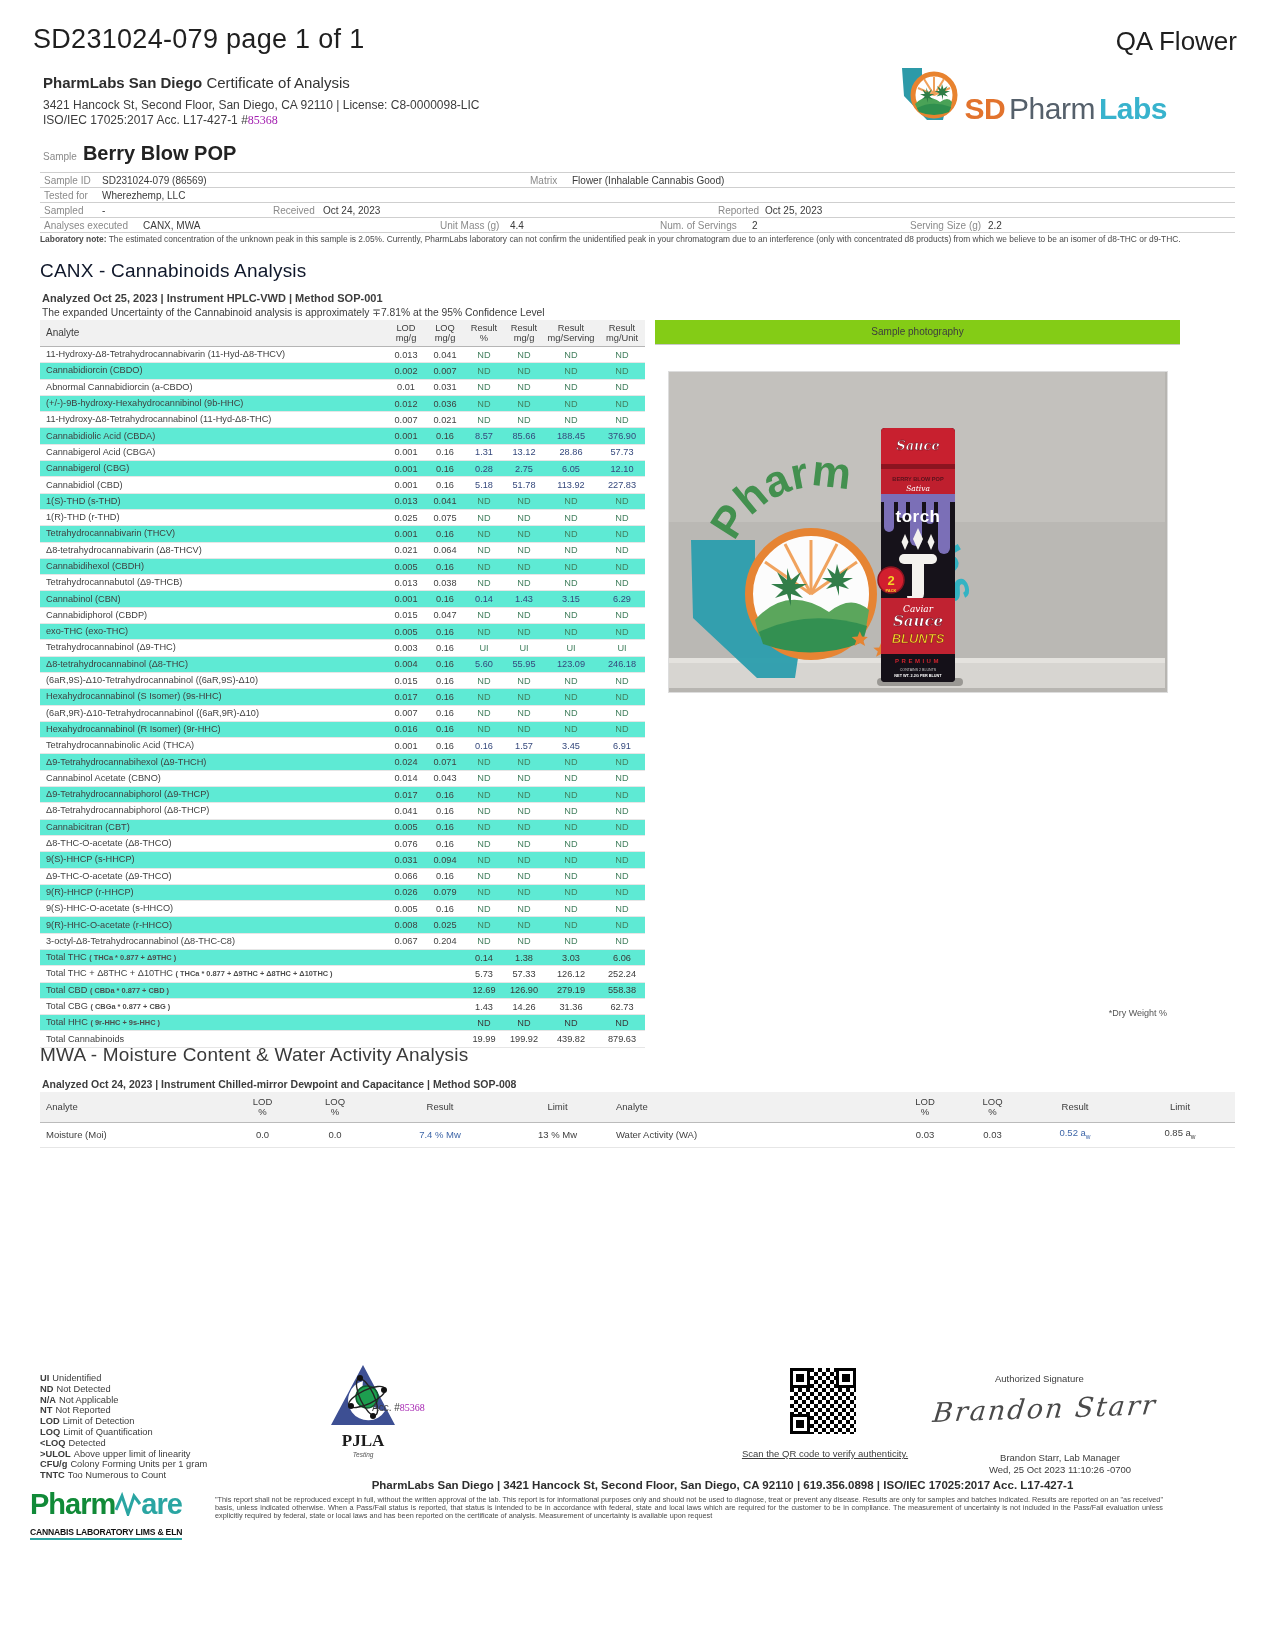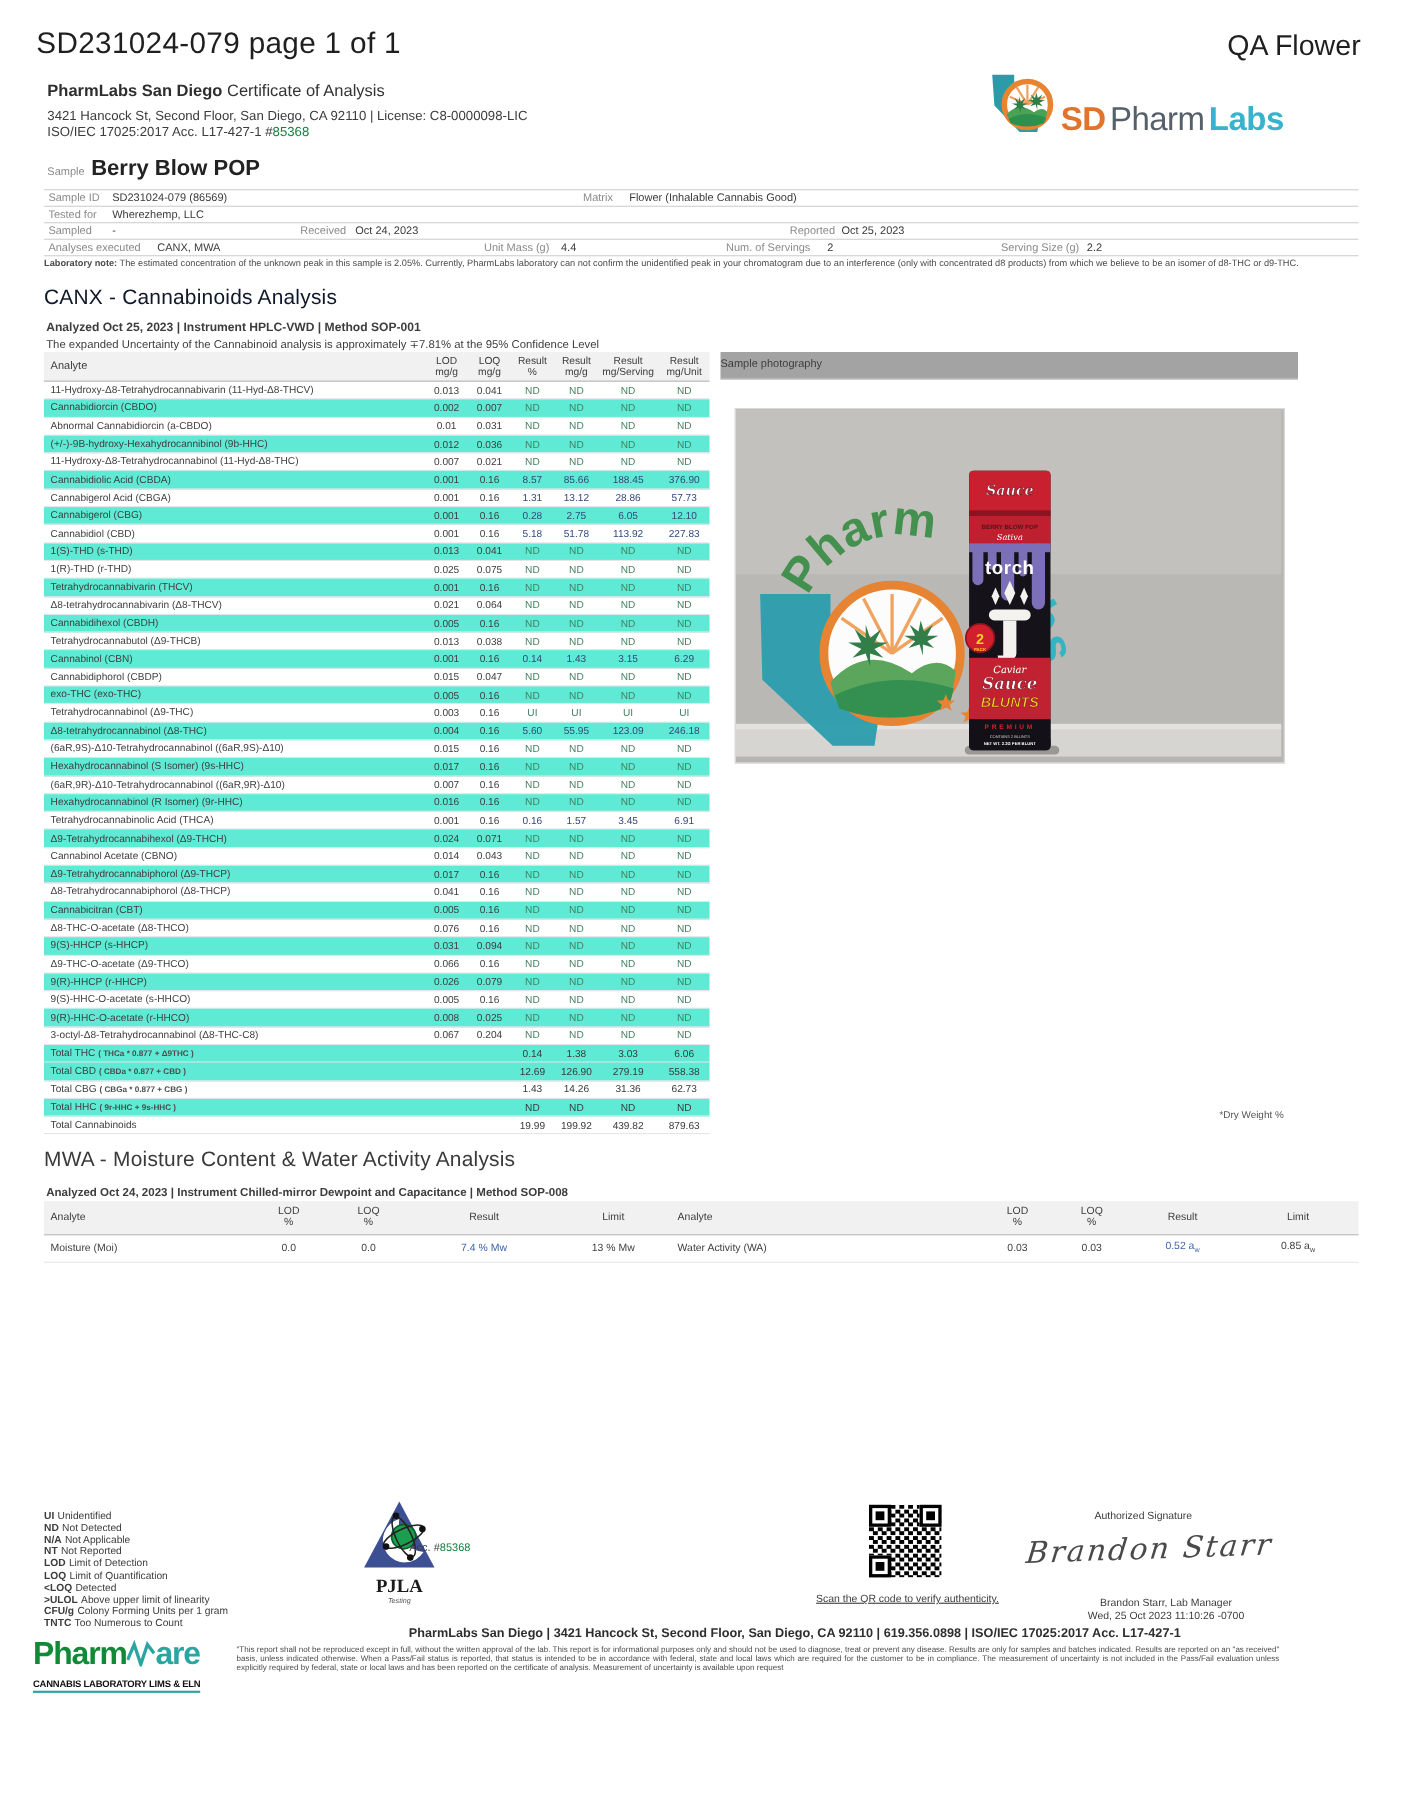--- a/index.html
+++ b/index.html
@@ -5,21 +5,21 @@
   html,body{margin:0;padding:0;background:#fff;}
   body{width:1275px;height:1650px;position:relative;font-family:"Liberation Sans",sans-serif;color:#3f3f3f;overflow:hidden;}
   .abs{position:absolute;}
 
   
   .doc-title{left:33px;top:24px;font-size:27px;color:#1f1f1f;letter-spacing:.3px;}
   .qa-label{right:38px;top:26px;font-size:26px;color:#1f1f1f;}
   .lab-line{left:43px;top:74px;font-size:15px;color:#333;}
   .lab-line b{color:#2e2e2e;}
   .addr{left:43px;top:98px;font-size:12px;line-height:15px;color:#3c3c3c;}
-  .acc-link{color:#15803d;}
+  .acc-link{color:#a21caf;font-family:Liberation Serif, serif;}
   .brandlogo{right:108px;top:62px;display:flex;align-items:flex-end;gap:4px;}
   .brandlogo .t1{font-size:30px;font-weight:bold;color:#e2732d;letter-spacing:-.5px;}
   .brandlogo .t2{font-size:30px;color:#55606b;letter-spacing:-.5px;}
   .brandlogo .t3{font-size:30px;font-weight:bold;color:#38b3cd;letter-spacing:-.5px;}
 
   
   .sample-row{left:43px;top:142px;}
   .sample-row .sl{font-size:10px;color:#8a8a8a;margin-right:6px;}
   .sample-row .sn{font-size:20px;font-weight:bold;color:#222;}
 
@@ -46,21 +46,21 @@
   .trow.odd{background:#5eead4;}
   .c{font-size:9.2px;line-height:10px;white-space:nowrap;overflow:hidden;}
   .c.a{padding-left:6px;color:#3f3f3f;}
   .c.n{text-align:center;color:#3f3f3f;}
   .fm{font-size:7.4px;font-weight:bold;color:#4c4c4c;}
   .res.nd{color:#43805f;}
   .res.num{color:#35487c;}
   .trow.total .res{color:#3a3a3a;}
 
   .photo-col{left:655px;top:320px;width:525px;}
-  .photo-head{background:#a3a3a3;border-bottom:1px solid #c9c9c9;height:24px;line-height:24px;text-align:left;font-size:10px;color:#3d3d3d;}
+  .photo-head{background:#84cc16;border-bottom:1px solid #c9c9c9;height:24px;line-height:24px;text-align:center;font-size:10px;color:#3d3d3d;}
   .photo-box{margin:26px auto 0 auto;width:498px;border:1px solid #ddd;background:#b7b5b1;}
   .dry-note{right:108px;top:1008px;font-size:9px;color:#555;}
 
   
   .mwa-title{left:40px;top:1044px;font-size:19px;color:#3a3a3a;}
   .mwa-meta{left:42px;top:1078px;font-size:10.5px;color:#3d3d3d;font-weight:bold;}
   .mwa-table{left:40px;top:1092px;width:1195px;}
   .mhead,.mrow{display:grid;grid-template-columns:190px 65px 80px 130px 105px 280px 70px 65px 100px 110px;}
   .mhead{background:#f1f1f1;border-bottom:1px solid #bbb;height:30px;align-items:center;}
   .mhead .hc{font-size:9.5px;color:#3d3d3d;text-align:center;white-space:pre-line;line-height:10.5px;}
@@ -570,20 +570,29 @@
       <div class="trow odd total">
         <div class="c a"><span>Total THC</span> <span class="fm">( THCa * 0.877 + Δ9THC )</span></div>
         <div class="c n"></div>
         <div class="c n"></div>
         <div class="c n res num">0.14</div>
         <div class="c n res num">1.38</div>
         <div class="c n res num">3.03</div>
         <div class="c n res num">6.06</div>
       </div>
 
+      <div class="trow total">
+        <div class="c a"><span>Total THC + Δ8THC + Δ10THC</span> <span class="fm">( THCa * 0.877 + Δ9THC + Δ8THC + Δ10THC )</span></div>
+        <div class="c n"></div>
+        <div class="c n"></div>
+        <div class="c n res num">5.73</div>
+        <div class="c n res num">57.33</div>
+        <div class="c n res num">126.12</div>
+        <div class="c n res num">252.24</div>
+      </div>
 
       <div class="trow odd total">
         <div class="c a"><span>Total CBD</span> <span class="fm">( CBDa * 0.877 + CBD )</span></div>
         <div class="c n"></div>
         <div class="c n"></div>
         <div class="c n res num">12.69</div>
         <div class="c n res num">126.90</div>
         <div class="c n res num">279.19</div>
         <div class="c n res num">558.38</div>
       </div>

